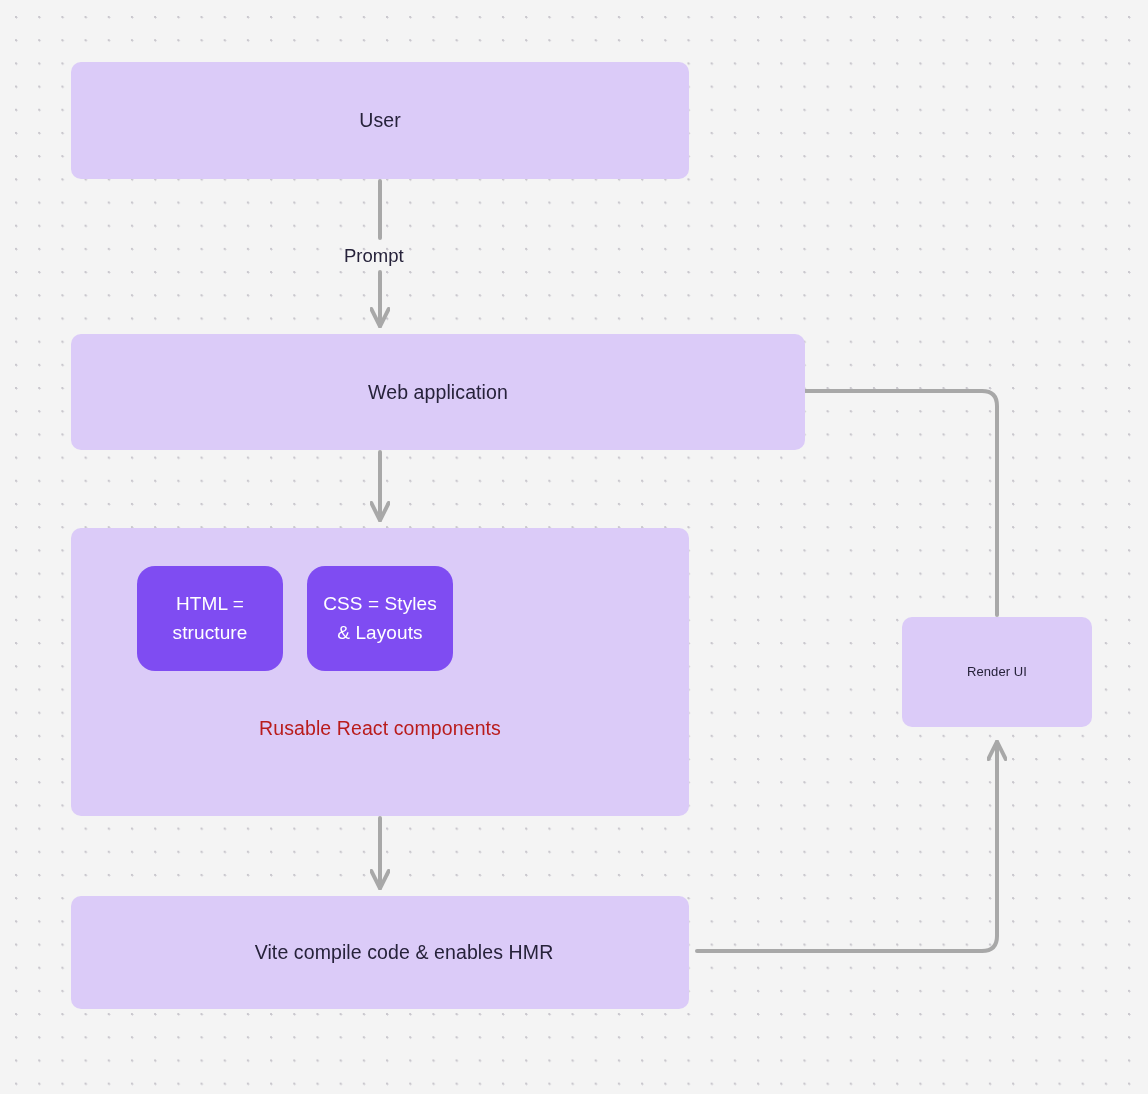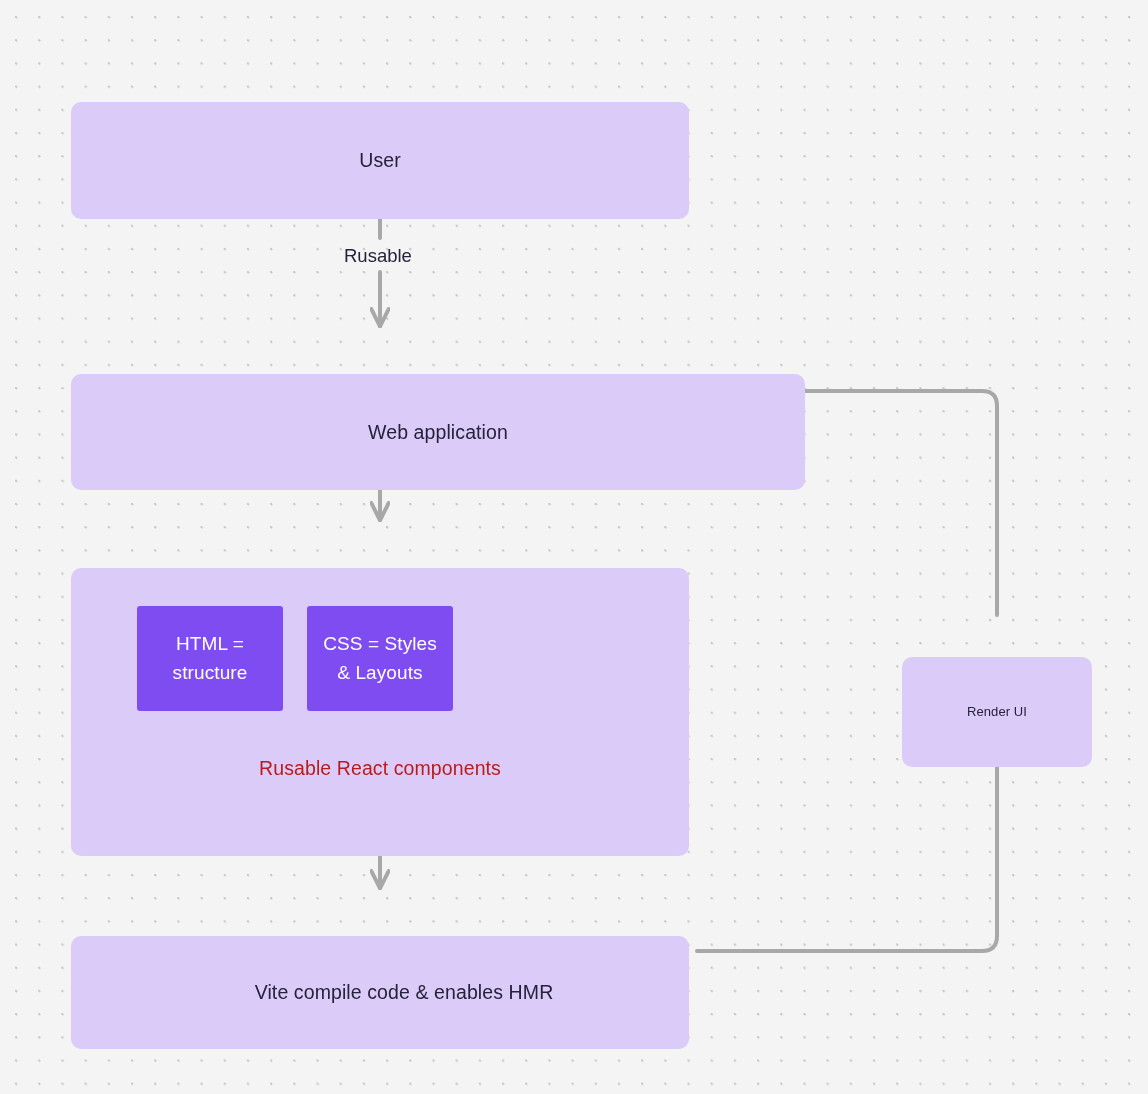--- a/index.html
+++ b/index.html
@@ -30,21 +30,20 @@
     display: flex;
     align-items: center;
     justify-content: center;
     background: #dbcbf8;
     border-radius: 10px;
     color: #26223a;
     font-size: 19.5px;
     line-height: 1.35;
     text-align: center;
     letter-spacing: 0.1px;
-    margin-top: 40px;
   }
 
   
   #node-user      { left: 71px;  top: 62px;  width: 618px; height: 117px; }
   #node-webapp    { left: 71px;  top: 334px; width: 734px; height: 116px; }
   #node-components{ left: 71px;  top: 528px; width: 618px; height: 288px;
                     align-items: flex-start; justify-content: flex-start; }
   #node-vite      { left: 71px;  top: 896px; width: 618px; height: 113px; padding-left: 48px; }
   #node-render    { left: 902px; top: 617px; width: 190px; height: 110px; font-size: 13px; }
 
@@ -55,21 +54,21 @@
     top: 38px;
     width: 487px;
     display: flex;
     gap: 24px;
   }
   .chip {
     box-sizing: border-box;
     width: 146px;
     height: 105px;
     background: #7f4cf2;
-    border-radius: 3px;
+    border-radius: 18px;
     color: #ffffff;
     font-size: 19px;
     line-height: 1.5;
     display: flex;
     align-items: center;
     justify-content: center;
     text-align: center;
     padding: 0 8px;
     white-space: pre-line;
   }
@@ -121,21 +120,21 @@
 
     <path d="M 380 452 L 380 520" fill="none" stroke="#a8a8a8" stroke-width="4" stroke-linecap="round" marker-end="url(#arrowhead)"></path>
 
     <path d="M 380 818 L 380 888" fill="none" stroke="#a8a8a8" stroke-width="4" stroke-linecap="round" marker-end="url(#arrowhead)"></path>
 
     <path d="M 697 951 L 982 951 Q 997 951 997 936 L 997 742" fill="none" stroke="#a8a8a8" stroke-width="4" stroke-linecap="round" stroke-linejoin="round" marker-end="url(#arrowhead)"></path>
 
     <path d="M 997 615 L 997 406 Q 997 391 982 391 L 707 391" fill="none" stroke="#a8a8a8" stroke-width="4" stroke-linecap="round" stroke-linejoin="round" marker-end="url(#arrowhead)"></path>
   </svg>
 
-  <div class="edge-label" id="label-prompt">Rusable</div>
+  <div class="edge-label" id="label-prompt">Prompt</div>
 
   <div class="node" id="node-user">
     <span>User</span>
   </div>
 
   <div class="node" id="node-webapp">
     <span>Web application</span>
   </div>
 
   <div class="node" id="node-components">

